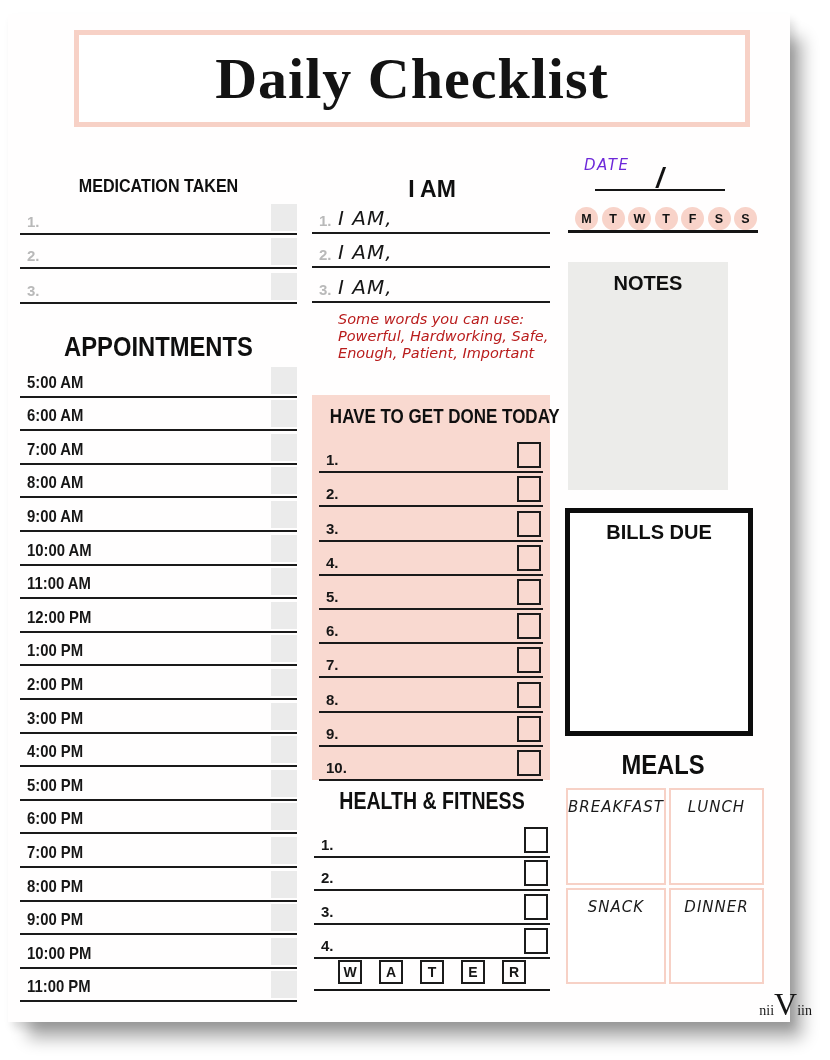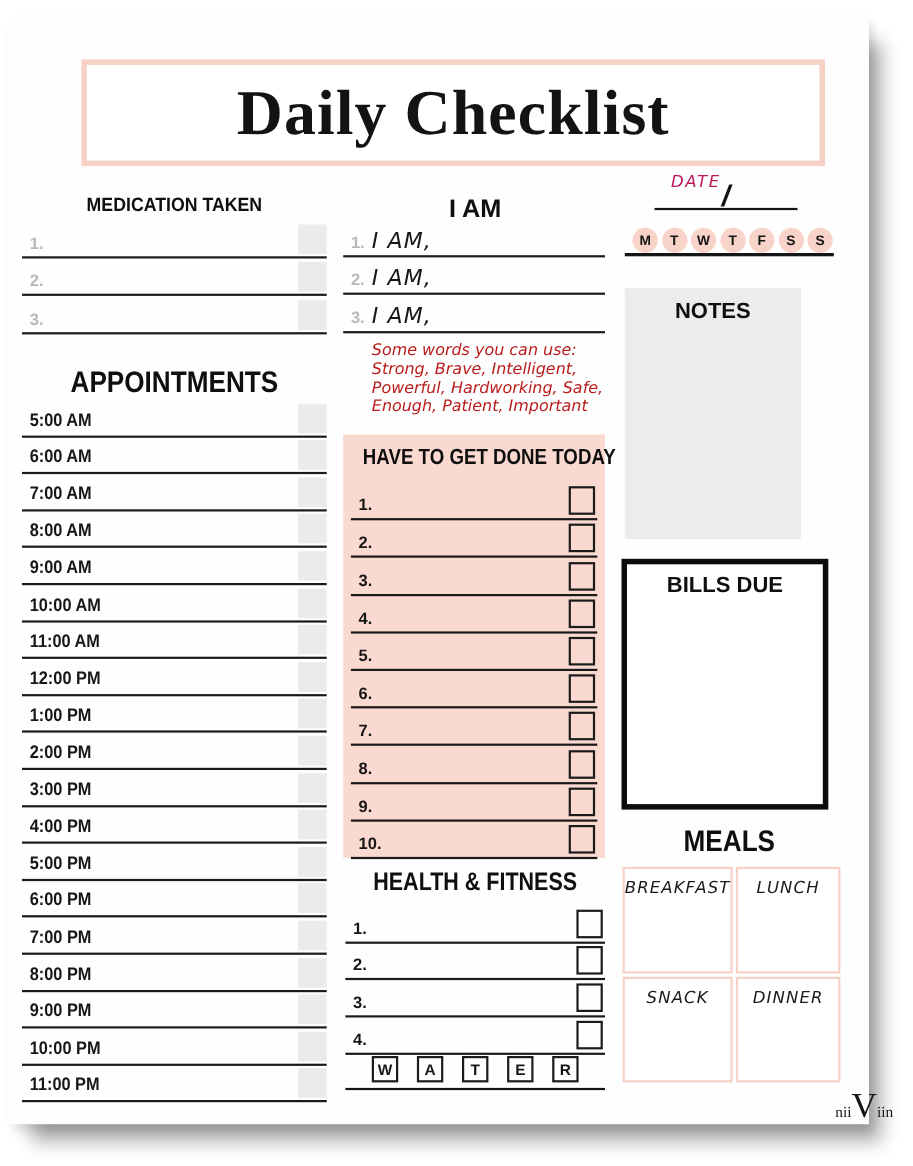--- a/index.html
+++ b/index.html
@@ -9,21 +9,21 @@
   .page {
     position: absolute; left: 8px; top: 14px; width: 782px; height: 1008px;
     background: #fffefe;
     box-shadow: 16px 20px 16px -4px rgba(0,0,0,0.33), 4px 6px 8px rgba(0,0,0,0.12);
   }
 
   
   .title-box {
     position: absolute; left: 66px; top: 16px; width: 676px; height: 97px;
     border: 5px solid var(--accent-pink-border, #f7d1c6);
-    display: flex; align-items: center; justify-content: center; background: #fff; margin-top: 24px;
+    display: flex; align-items: center; justify-content: center; background: #fff;
   }
   .title-box h1 {
     font-family: "Liberation Serif", serif; font-weight: 700; font-size: 58px;
     letter-spacing: 1px; color: #131313;
   }
 
   
   .h { font-weight: 800; text-align: center; color: #0f0f0f; white-space: nowrap; }
   .squish-88 { transform: scaleX(0.88); }
   .squish-85 { transform: scaleX(0.85); }
@@ -69,22 +69,22 @@
   .health-rows { position: absolute; left: 306px; top: 810px; width: 236px; }
   .health-rows .lrow { height: 33.7px; }
 
   .water { position: absolute; left: 306px; top: 946px; width: 236px; height: 31px;
            border-bottom: 2.5px solid #151515; display: flex; justify-content: center;
            align-items: flex-start; gap: 17px; }
   .wbox { width: 24px; height: 24px; border: 2px solid #1b1b1b; display: flex;
           align-items: center; justify-content: center; font-weight: 800; font-size: 14px; }
 
   
-  .date-label { position: absolute; left: 602px; top: 142px; font-size: 15px;
-                letter-spacing: 1.5px; color: #be185d; }
+  .date-label { position: absolute; left: 576px; top: 142px; font-size: 15px;
+                letter-spacing: 1.5px; color: #6d28d9; }
   .date-line { position: absolute; left: 587px; top: 146px; width: 130px; height: 31px;
                border-bottom: 2.5px solid #151515; }
   .date-slash { position: absolute; left: 50%; bottom: -5px; transform: translateX(-50%);
                 font-weight: 800; font-size: 27px; font-style: italic; color: #111; }
   .days { position: absolute; left: 567px; top: 193px; width: 182px;
           display: flex; justify-content: space-between; }
   .day-circle { width: 23px; height: 23px; border-radius: 50%;
                 background: var(--day-circle-bg, #f8d3c9);
                 display: flex; align-items: center; justify-content: center;
                 font-weight: 800; font-size: 12.5px; color: #141414; }
@@ -253,21 +253,20 @@
       </div>
 
       <div class="lrow">
         <span class="num gray">3.</span>
         <span class="iam-label hand">I AM,</span>
       </div>
     </div>
   <div class="iam-hint hand">
 
   <div>Some words you can use:</div>
-      <div>Strong, Brave, Intelligent,</div>
       <div>Powerful, Hardworking, Safe,</div>
       <div>Enough, Patient, Important</div>
     </div>
 
   <div class="todo-box">
     <div class="h squish-85 todo-h">HAVE TO GET DONE TODAY</div>
     <div class="todo-rows">
 
         <div class="lrow">
           <span class="num">1.</span>

